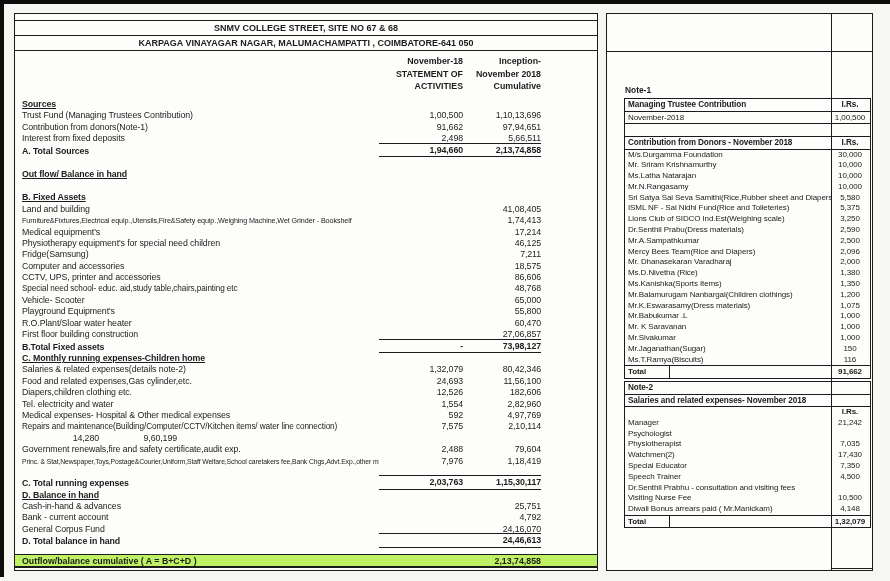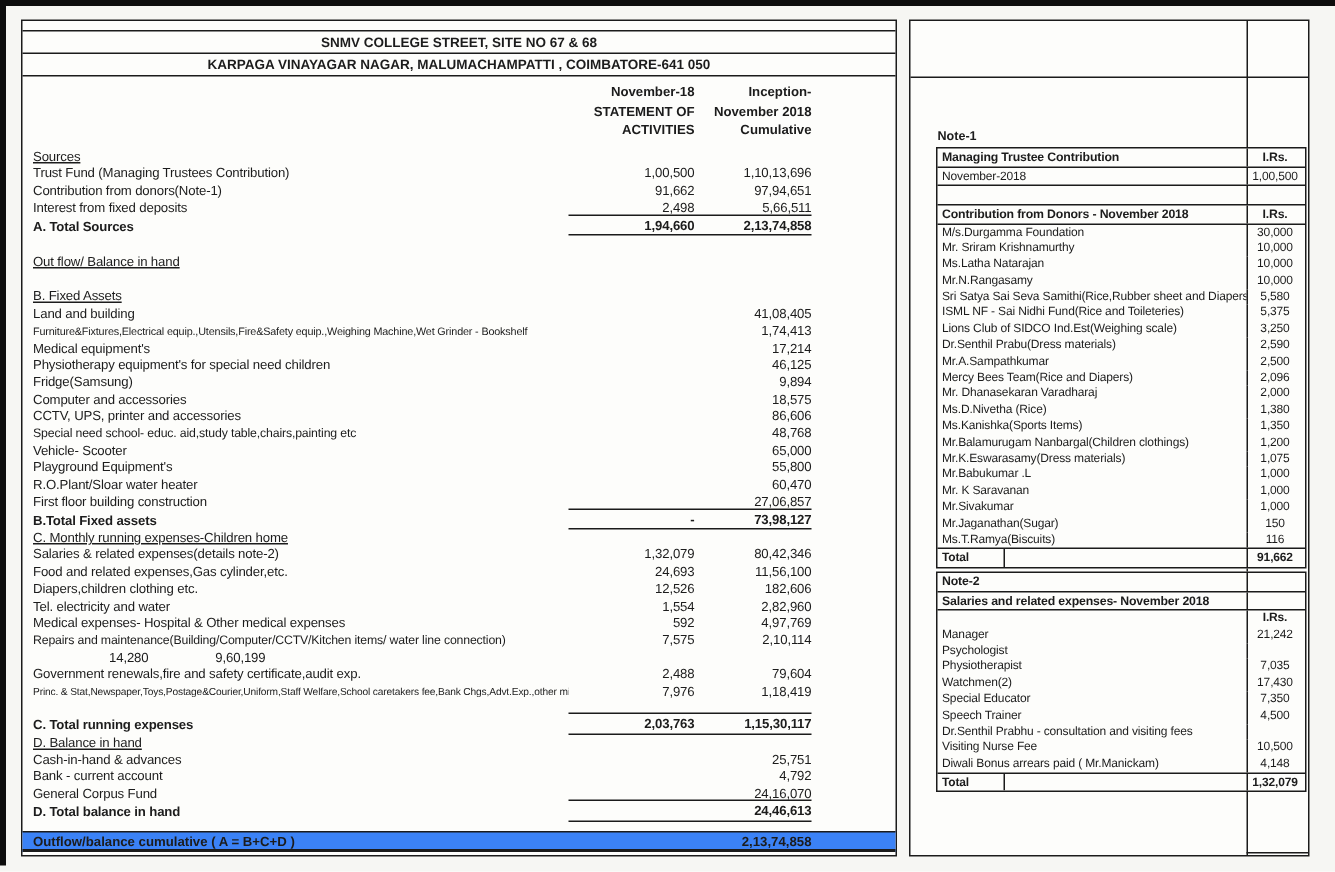--- a/index.html
+++ b/index.html
@@ -33,40 +33,40 @@
   .colhead .cA { margin-left:auto; width:84px; text-align:right; white-space:pre-line; }
   .colhead .cB { width:78px; text-align:right; white-space:pre-line; }
   .colhead .sp { width:56px; }
 
   .row { display:flex; height:11.4px; line-height:11.4px; font-size:8.8px; letter-spacing:-0.1px; }
   .row .lbl { flex:1; padding-left:7px; white-space:nowrap; overflow:hidden; }
   .row .nums { display:flex; width:162px; }
   .row .nA { width:84px; text-align:right; }
   .row .nB { width:78px; text-align:right; }
   .row .sp { width:56px; }
-  .row.heading .lbl { font-weight:normal; text-decoration:underline; }
+  .row.heading .lbl { font-weight:bold; text-decoration:underline; }
   .row.total { height:12.6px; line-height:12.2px;align-items:flex-end; }
   .row.total .lbl, .row.total .nA, .row.total .nB { font-weight:bold; }
   .row.bt .nums { border-top:1px solid #1b1b1b; }
   .row.bb .nums { border-bottom:1.2px solid #1b1b1b; }
   .vspace-s { height:6px; } .vspace-m { height:10px; } .vspace-l { height:12px; }
 
   
   #fixed-rows   .row:nth-of-type(2) .lbl { font-size:7.2px; }
   #fixed-rows   .row:nth-of-type(8) .lbl { font-size:8.2px; }
   #expense-rows .row:nth-of-type(6) .lbl,
   #expense-rows .row:nth-of-type(7) .lbl { font-size:8.2px; }
   #expense-rows .row:nth-of-type(9) .lbl { font-size:6.8px; }
 
   .outflow-row {
     position:absolute; left:0; right:0; bottom:1.6px;
     display:flex; height:14px; line-height:13px;
     font-size:8.8px; font-weight:bold;
     border-top:1.2px solid #1b1b1b; border-bottom:2.4px solid #1b1b1b;
-    background:#3b82f6;
+    background:#bef264;
   }
   .outflow-row .lbl { flex:1; padding-left:7px; }
   .outflow-row .nB  { width:78px; text-align:right; }
   .outflow-row .sp  { width:56px; }
 
   
   .rp-vline { position:absolute; top:0; bottom:0; left:224px; width:1.1px; background:#1b1b1b; }
   .rp-hline { position:absolute; top:37px; left:0; right:0; height:1.1px; background:#1b1b1b; }
   .note-label { position:absolute; left:18px; top:71px; font-size:8.4px; font-weight:bold; }
 
@@ -199,21 +199,21 @@
           <div class="nA"></div>
           <div class="nB">46,125</div>
         </div>
         <div class="sp"></div>
       </div>
 
       <div class="row">
         <div class="lbl">Fridge(Samsung)</div>
         <div class="nums">
           <div class="nA"></div>
-          <div class="nB">9,894</div>
+          <div class="nB">7,211</div>
         </div>
         <div class="sp"></div>
       </div>
 
       <div class="row">
         <div class="lbl">Computer and accessories</div>
         <div class="nums">
           <div class="nA"></div>
           <div class="nB">18,575</div>
         </div>

